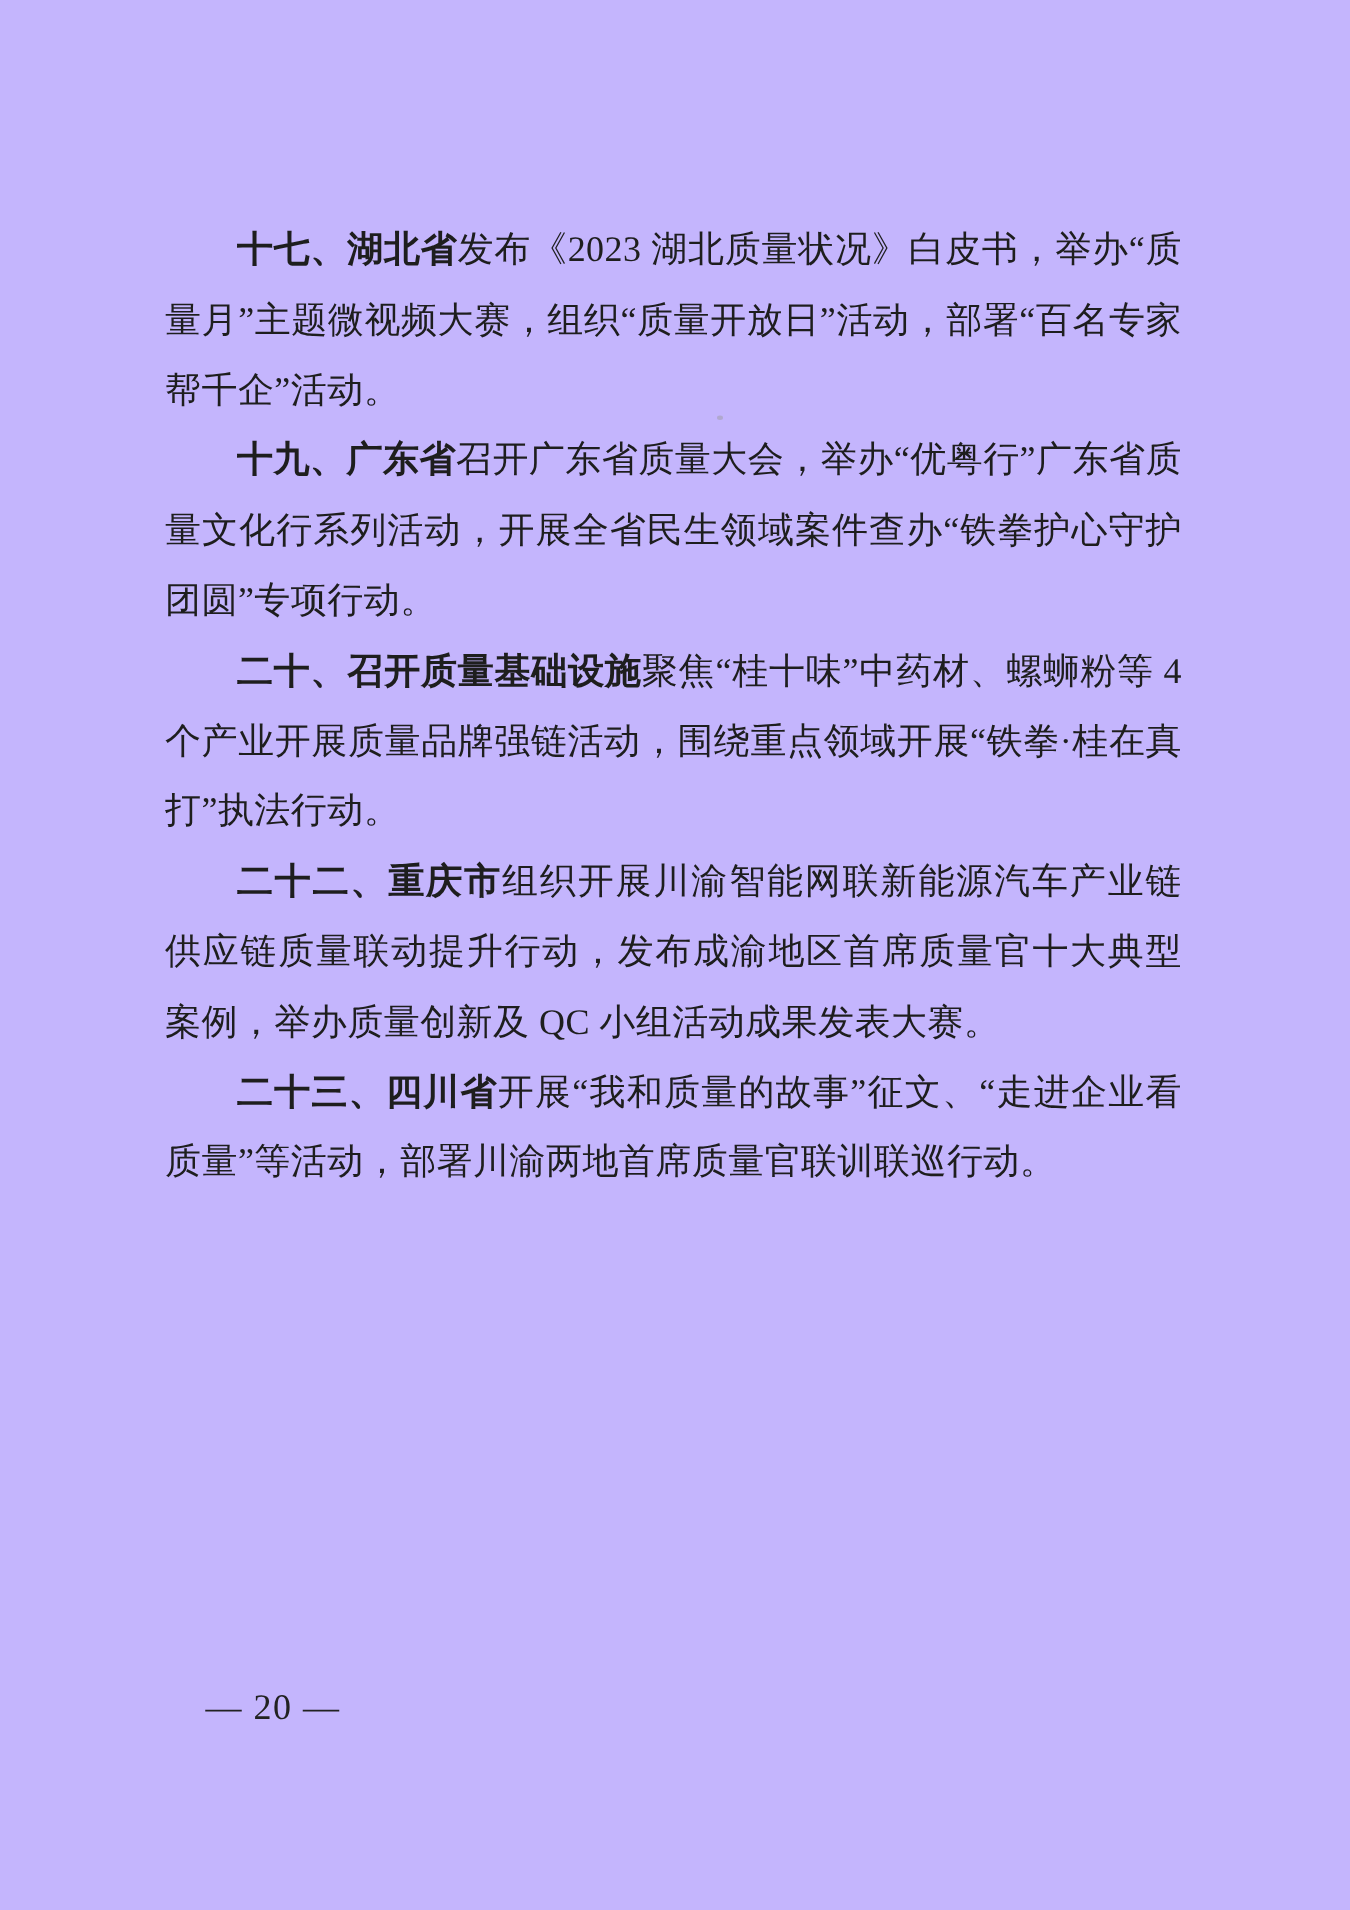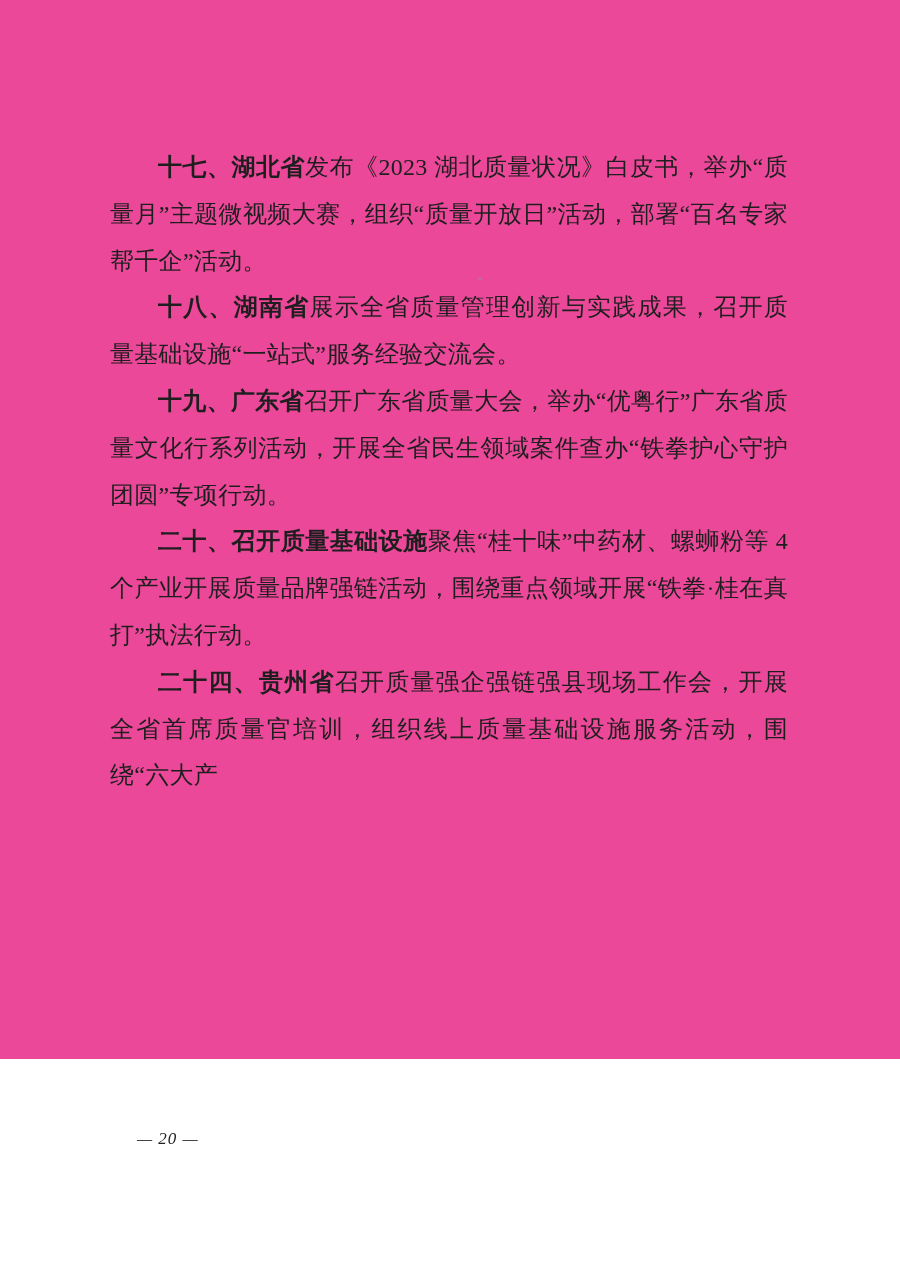--- a/index.html
+++ b/index.html
@@ -8,22 +8,22 @@
   }
   body {
     width: 900px;
     height: 1273px;
     background: #ffffff;
     overflow: hidden;
   }
   .page {
     position: relative;
     width: 900px;
-    height: 1059px;
-    background: #ec4899;
+    height: 1273px;
+    background: #c4b5fd;
     font-family: "Liberation Serif", serif;
     color: #1e1e1e;
   }
   .content {
     position: absolute;
     left: 110px;
     top: 144px;
     width: 678px;
   }
   .para {
@@ -36,43 +36,42 @@
     letter-spacing: 0.3px;
   }
   .para .lead {
     font-family: "Liberation Sans", sans-serif;
     font-weight: 700;
   }
   .footer {
     position: absolute;
     left: 137px;
     top: 1126px;
-    font-size: 17px;
+    font-size: 24px;
     line-height: 26px;
     letter-spacing: 1px;
     color: #222222;
-    font-style: italic;
   }
   .speck {
     position: absolute;
     left: 478px;
     top: 277px;
     width: 4px;
     height: 3px;
     background: #9a9a96;
     border-radius: 50%;
     opacity: 0.45;
   }
 </style>
 </head>
 <body>
 
 <div class="page">
   <div class="content" id="paragraphs">
       <p class="para"><span class="lead">十七、湖北省</span><span>发布《2023 湖北质量状况》白皮书，举办“质量月”主题微视频大赛，组织“质量开放日”活动，部署“百名专家帮千企”活动。</span></p>
-      <p class="para"><span class="lead">十八、湖南省</span><span>展示全省质量管理创新与实践成果，召开质量基础设施“一站式”服务经验交流会。</span></p>
       <p class="para"><span class="lead">十九、广东省</span><span>召开广东省质量大会，举办“优粤行”广东省质量文化行系列活动，开展全省民生领域案件查办“铁拳护心守护团圆”专项行动。</span></p>
       <p class="para"><span class="lead">二十、召开质量基础设施</span><span>聚焦“桂十味”中药材、螺蛳粉等 4 个产业开展质量品牌强链活动，围绕重点领域开展“铁拳·桂在真打”执法行动。</span></p>
-      <p class="para"><span class="lead">二十四、贵州省</span><span>召开质量强企强链强县现场工作会，开展全省首席质量官培训，组织线上质量基础设施服务活动，围绕“六大产</span></p>
+      <p class="para"><span class="lead">二十二、重庆市</span><span>组织开展川渝智能网联新能源汽车产业链供应链质量联动提升行动，发布成渝地区首席质量官十大典型案例，举办质量创新及 QC 小组活动成果发表大赛。</span></p>
+      <p class="para"><span class="lead">二十三、四川省</span><span>开展“我和质量的故事”征文、“走进企业看质量”等活动，部署川渝两地首席质量官联训联巡行动。</span></p>
     </div>
   <div class="speck"></div>
   <div class="footer">— 20 —</div>
 </div>
 
 </body></html>

